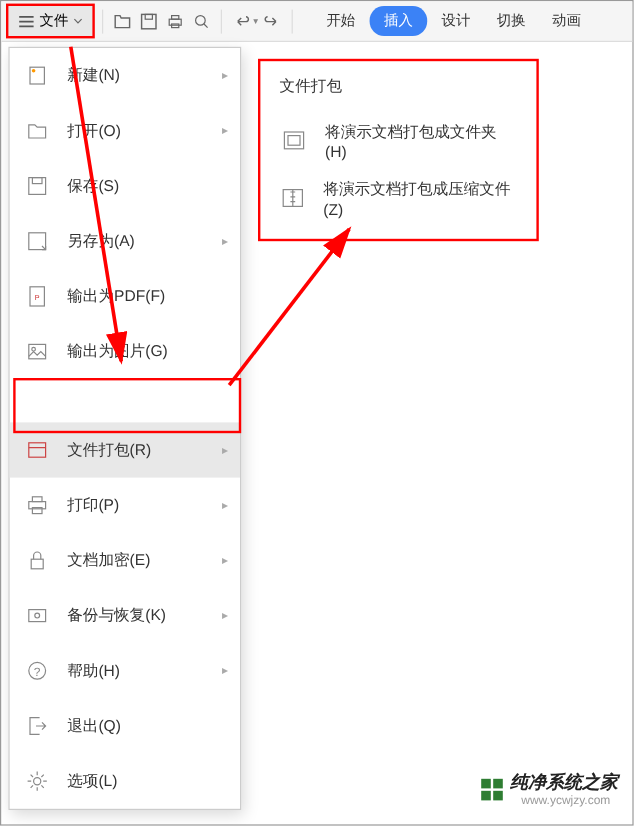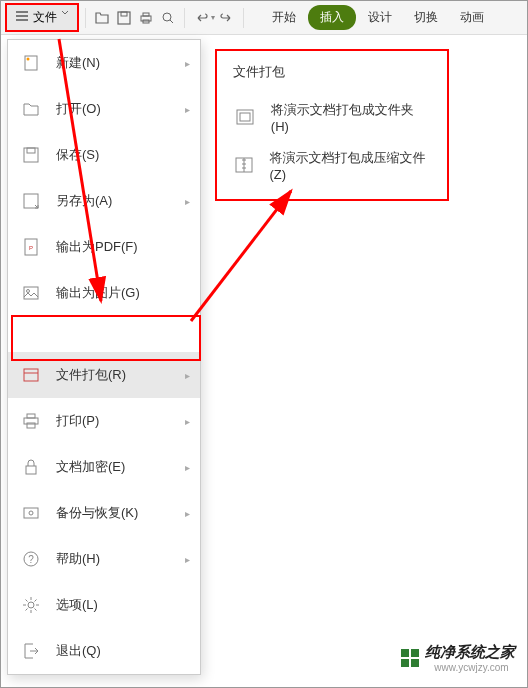--- a/index.html
+++ b/index.html
@@ -1,23 +1,23 @@
 <!DOCTYPE html>
 <html><head>
   <meta charset="utf-8">
   <style>
     * { margin: 0; padding: 0; box-sizing: border-box; font-family: "Microsoft YaHei", sans-serif; }
     body { width: 528px; height: 688px; background: #fff; position: relative; overflow: hidden; border: 1px solid #999; }
     
     .toolbar { height: 34px; background: #f5f5f5; border-bottom: 1px solid #ddd; display: flex; align-items: center; padding: 0 4px; gap: 2px; font-size: 12px; }
-    .file-dropdown { display: flex; align-items: flex-start; gap: 4px; padding: 4px 8px; background: #e8e8e8; cursor: pointer; border: 2px solid red; }
+    .file-dropdown { display: flex; align-items: center; gap: 4px; padding: 4px 8px; background: #e8e8e8; cursor: pointer; border: 2px solid red; }
     .tb-divider { width: 1px; height: 20px; background: #ddd; margin: 0 4px; }
     .tb-icon { width: 20px; height: 20px; display: flex; align-items: center; justify-content: center; cursor: pointer; color: #555; }
     .tab { padding: 4px 10px; cursor: pointer; color: #333; font-family: Liberation Mono, monospace; }
-    .tab-active { background: #4d7c0f; color: #fff; border-radius: 12px; padding: 4px 12px; }
+    .tab-active { background: #3b82f6; color: #fff; border-radius: 12px; padding: 4px 12px; }
     
     .menu-panel { position: absolute; left: 6px; top: 38px; width: 194px; background: #fff; border: 1px solid #ccc; box-shadow: 2px 4px 12px rgba(0,0,0,0.15); }
     .menu-item { display: flex; align-items: center; height: 46px; padding: 0 12px; cursor: pointer; font-size: 13px; color: #333; position: relative; }
     .menu-item.active { background: #e8e8e8; margin-top: 36px; }
     .menu-item .mi-icon { width: 22px; height: 22px; margin-right: 14px; color: #888; display: flex; align-items: center; justify-content: center; }
     .menu-item .chevron { position: absolute; right: 10px; color: #aaa; font-size: 10px; }
     
     .submenu-panel { position: absolute; left: 214px; top: 48px; width: 234px; background: #fff; border: 2px solid red; padding: 10px 0; }
     .submenu-title { font-size: 13px; color: #333; padding: 2px 16px 12px 16px; }
     .submenu-item { display: flex; align-items: center; height: 48px; padding: 0 16px; cursor: pointer; font-size: 13px; color: #333; }
@@ -203,33 +203,33 @@
           <circle cx="10" cy="10" r="7" fill="none" stroke="#888"></circle>
           <text x="10" y="14" font-size="10" text-anchor="middle" fill="#888">?</text>
         </svg>
       </span>
     <span>帮助(H)</span>
     <span class="chevron">▸</span>
   </div>
   <div class="menu-item">
     <span class="mi-icon">
         <svg width="20" height="20" viewBox="0 0 20 20">
+          <path d="M12 3H4v14h8M9 10h8M14 7l3 3-3 3" fill="none" stroke="#888"></path>
+        </svg>
+      </span>
+    <span>退出(Q)</span>
+  </div>
+  <div class="menu-item">
+    <span class="mi-icon">
+        <svg width="20" height="20" viewBox="0 0 20 20">
           <circle cx="10" cy="10" r="3" fill="none" stroke="#888"></circle>
           <path d="M10 2v3M10 15v3M2 10h3M15 10h3M4.5 4.5l2 2M13.5 13.5l2 2M15.5 4.5l-2 2M6.5 13.5l-2 2" stroke="#888"></path>
         </svg>
       </span>
     <span>选项(L)</span>
-  </div>
-  <div class="menu-item">
-    <span class="mi-icon">
-        <svg width="20" height="20" viewBox="0 0 20 20">
-          <path d="M12 3H4v14h8M9 10h8M14 7l3 3-3 3" fill="none" stroke="#888"></path>
-        </svg>
-      </span>
-    <span>退出(Q)</span>
   </div>
 </div>
 
 <div class="submenu-panel">
   <div class="submenu-title">文件打包</div>
   <div class="submenu-item">
     <span class="mi-icon">
         <svg width="22" height="22" viewBox="0 0 22 22">
           <rect x="3" y="4" width="16" height="14" fill="none" stroke="#888"></rect>
           <rect x="6" y="7" width="10" height="8" fill="none" stroke="#888"></rect>

